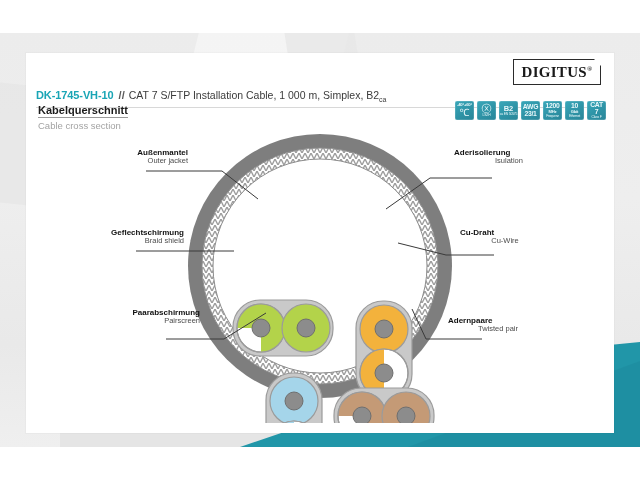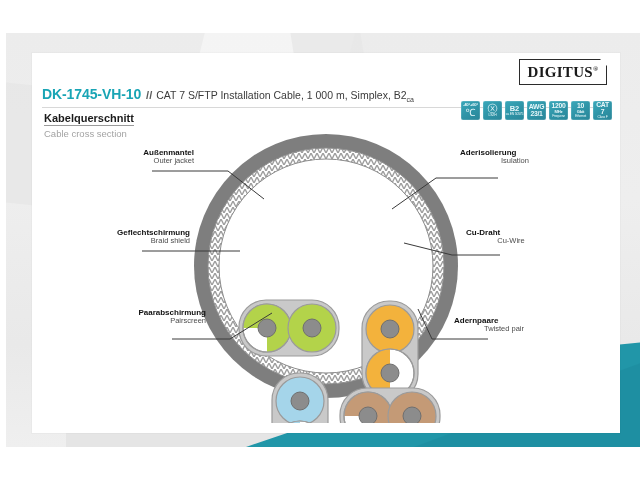--- a/index.html
+++ b/index.html
@@ -1,21 +1,21 @@
 <!DOCTYPE html>
 <html><head>
 <meta charset="utf-8">
 <style>
   html,body{margin:0;padding:0;}
   body{
     width:640px;height:480px;overflow:hidden;
     background:#ffffff;
     font-family:"Liberation Sans", sans-serif;
   }
-  #root{position:relative;width:560px;height:480px;margin-left:6px;}
+  #root{position:relative;width:560px;height:480px;}
 
   
   .backdrop{
     position:absolute;left:0;top:33px;width:640px;height:414px;
     background:linear-gradient(180deg,#ececec 0%,#eeeeee 40%,#e9e9e9 75%,#efefef 100%);
     overflow:hidden;
   }
   .bd-facet{position:absolute;background:#f3f3f3;opacity:.85;}
   .bd-f1{left:190px;top:0;width:150px;height:70px;transform:skewX(-14deg);background:#f6f6f6;}
   .bd-f2{left:290px;top:0;width:70px;height:70px;transform:skewX(9deg);background:#e7e7e7;}
@@ -54,27 +54,27 @@
     font-size:15px;font-weight:bold;letter-spacing:.3px;color:#1a1a1a;
     font-family:"Liberation Serif", serif;line-height:1;
   }
   .logo-text sup{font-size:7px;vertical-align:super;}
 
   .title-row{
     position:absolute;left:10px;top:32px;width:568px;
     padding-bottom:4px;border-bottom:1px solid #d8d8d8;
     white-space:nowrap;
   }
-  .pn{color:#19a5b5;font-weight:bold;font-size:14px;letter-spacing:-.1px;}
+  .pn{color:#19a5b5;font-weight:bold;font-size:11px;letter-spacing:-.1px;}
   .slashes{color:#5a5a5a;font-weight:bold;font-size:11px;margin:0 4px 0 5px;}
   .desc{color:#3b3b3b;font-size:10.5px;}
   .desc .sub{font-size:7px;vertical-align:sub;}
 
   
-  .sec-head{position:absolute;left:12px;top:55px;}
+  .sec-head{position:absolute;left:12px;top:47px;}
   .sec-de{
     font-size:11px;font-weight:bold;color:#1b1b1b;
     border-bottom:1px solid #9a9a9a;display:inline-block;padding-bottom:1px;
   }
   .sec-en{font-size:9.5px;color:#a3a3a3;margin-top:2px;}
 
   
   .badges{position:absolute;right:8px;top:48px;display:flex;gap:3px;}
   .badge{
     width:19px;height:19px;border-radius:2px;

